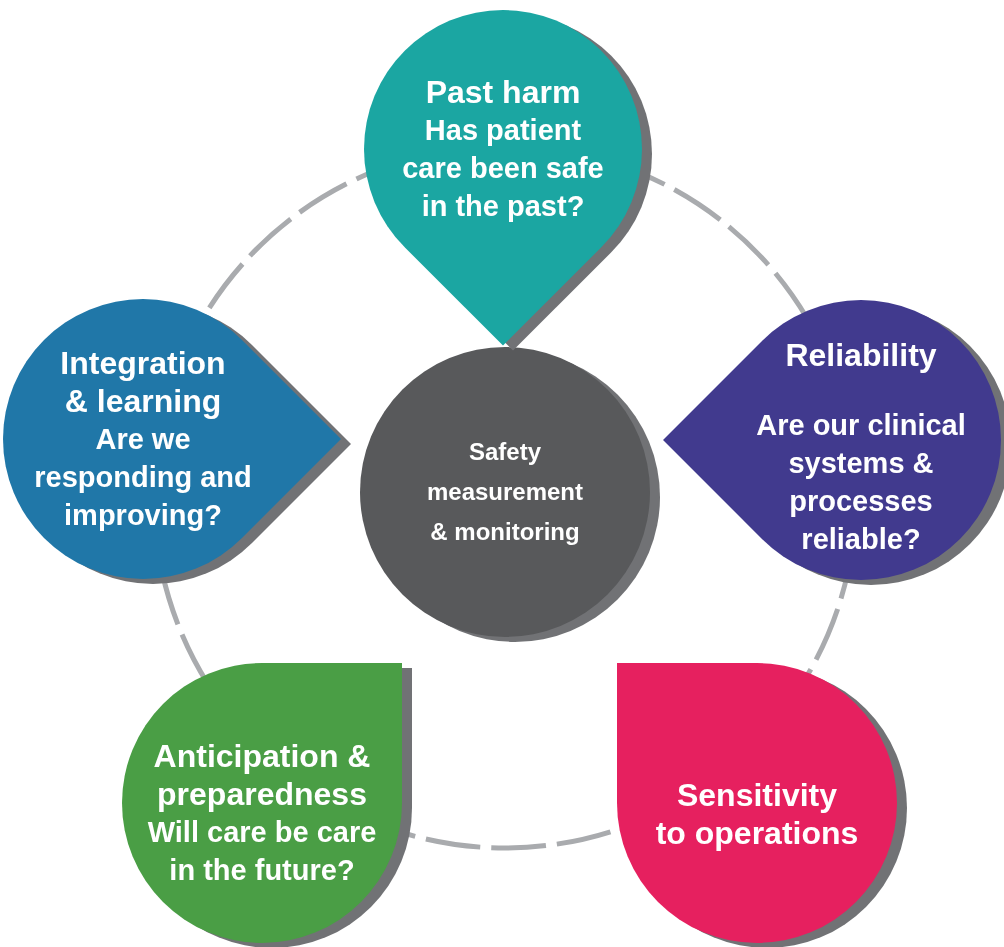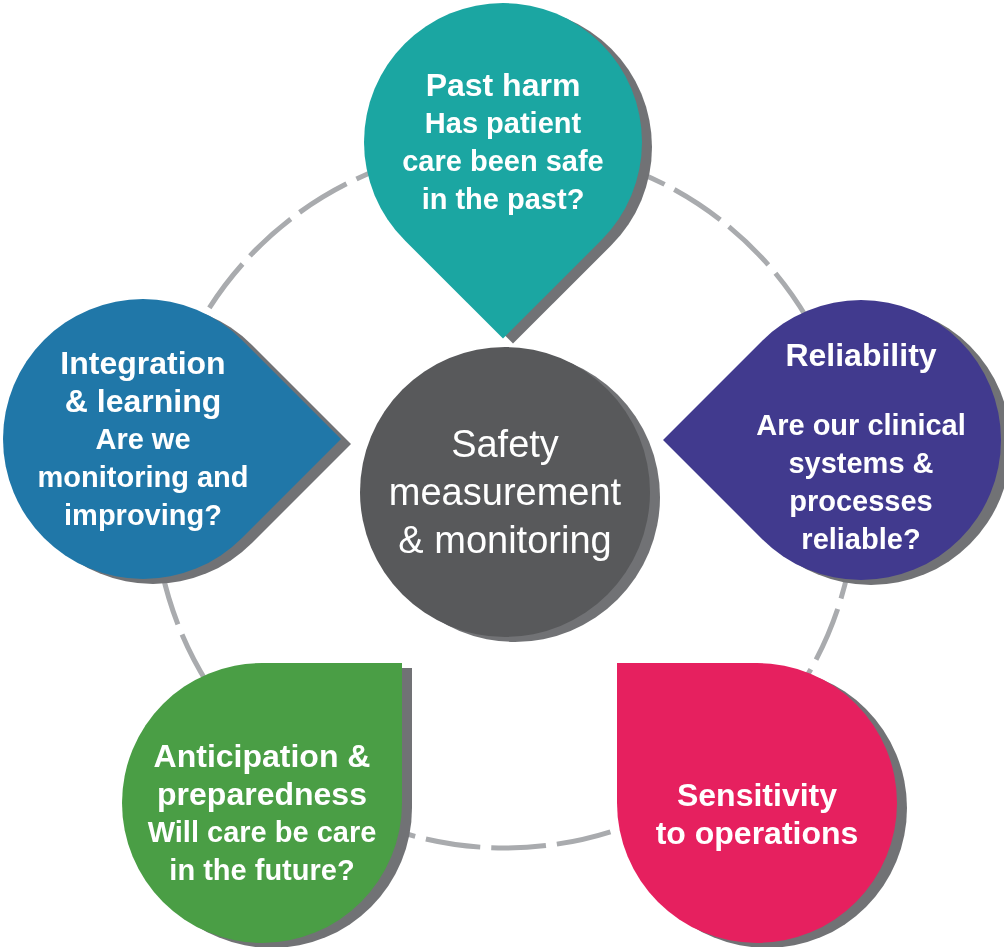--- a/index.html
+++ b/index.html
@@ -49,29 +49,29 @@
   }
 
   .question {
     font-weight: bold;
     font-size: 29px;
     line-height: 38px;
     white-space: pre-line;
   }
 
   .center-label {
-    font-weight: normal;
-    font-size: 38px;
-    line-height: 48px;
+    font-weight: bold;
+    font-size: 24px;
+    line-height: 40px;
     white-space: pre-line;
   }
 
   
 
-  .node--past-harm { left: 364px; top: 3px; width: 278px; height: 278px; }
+  .node--past-harm { left: 364px; top: 10px; width: 278px; height: 278px; }
   .node--past-harm .shape { border-radius: 50% 50% 50% 0; transform: rotate(-45deg); } 
 
   .node--reliability { left: 721px; top: 300px; width: 280px; height: 280px; }
   .node--reliability .shape { border-radius: 50% 50% 50% 0; transform: rotate(45deg); } 
   .node--reliability .label { padding-top: 14px; gap: 32px; }
 
   .node--integration { left: 3px; top: 299px; width: 280px; height: 280px; }
   .node--integration .shape { border-radius: 50% 0 50% 50%; transform: rotate(45deg); } 
 
   .node--anticipation { left: 122px; top: 663px; width: 280px; height: 280px; }
@@ -141,18 +141,18 @@
 in the future?</div>
     </div>
   </div>
 
   <div class="node node--integration shadowed" style="filter: drop-shadow(rgb(113, 114, 117) 10px 5px 0px);">
     <div class="shape" style="background: rgb(32, 119, 168);"></div>
     <div class="label">
       <div class="title">Integration
 &amp; learning</div>
       <div class="question">Are we
-monitoring and
+responding and
 improving?</div>
     </div>
   </div>
 
 </div>
 
 </body></html>

